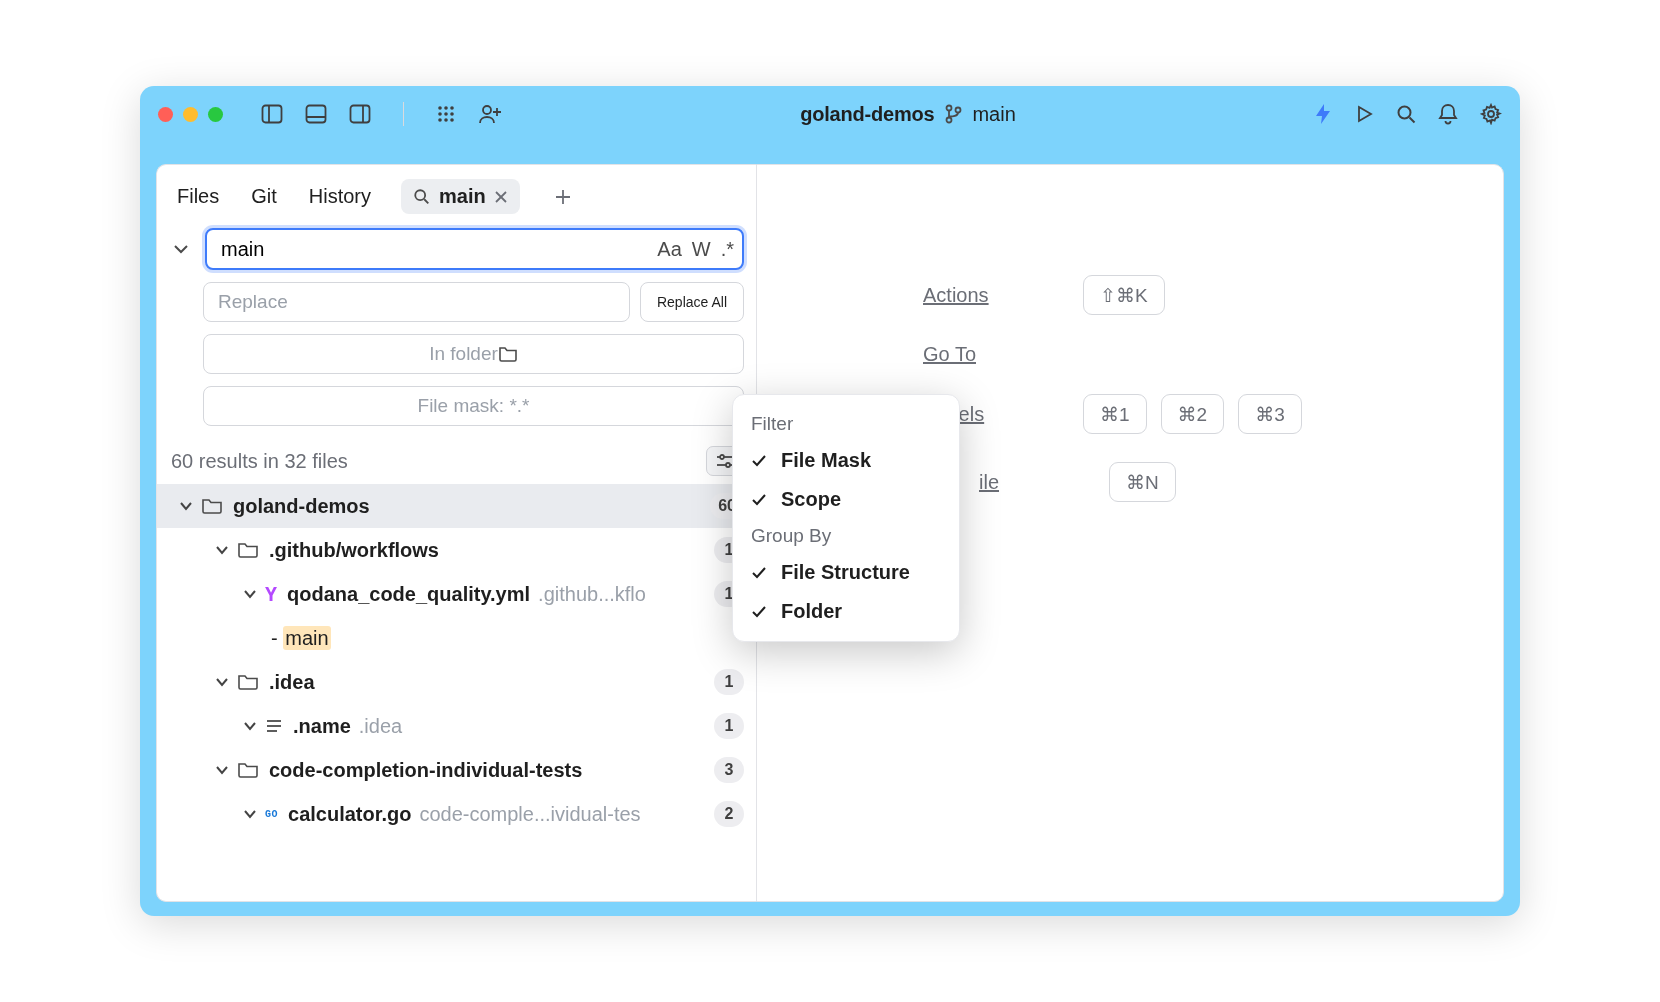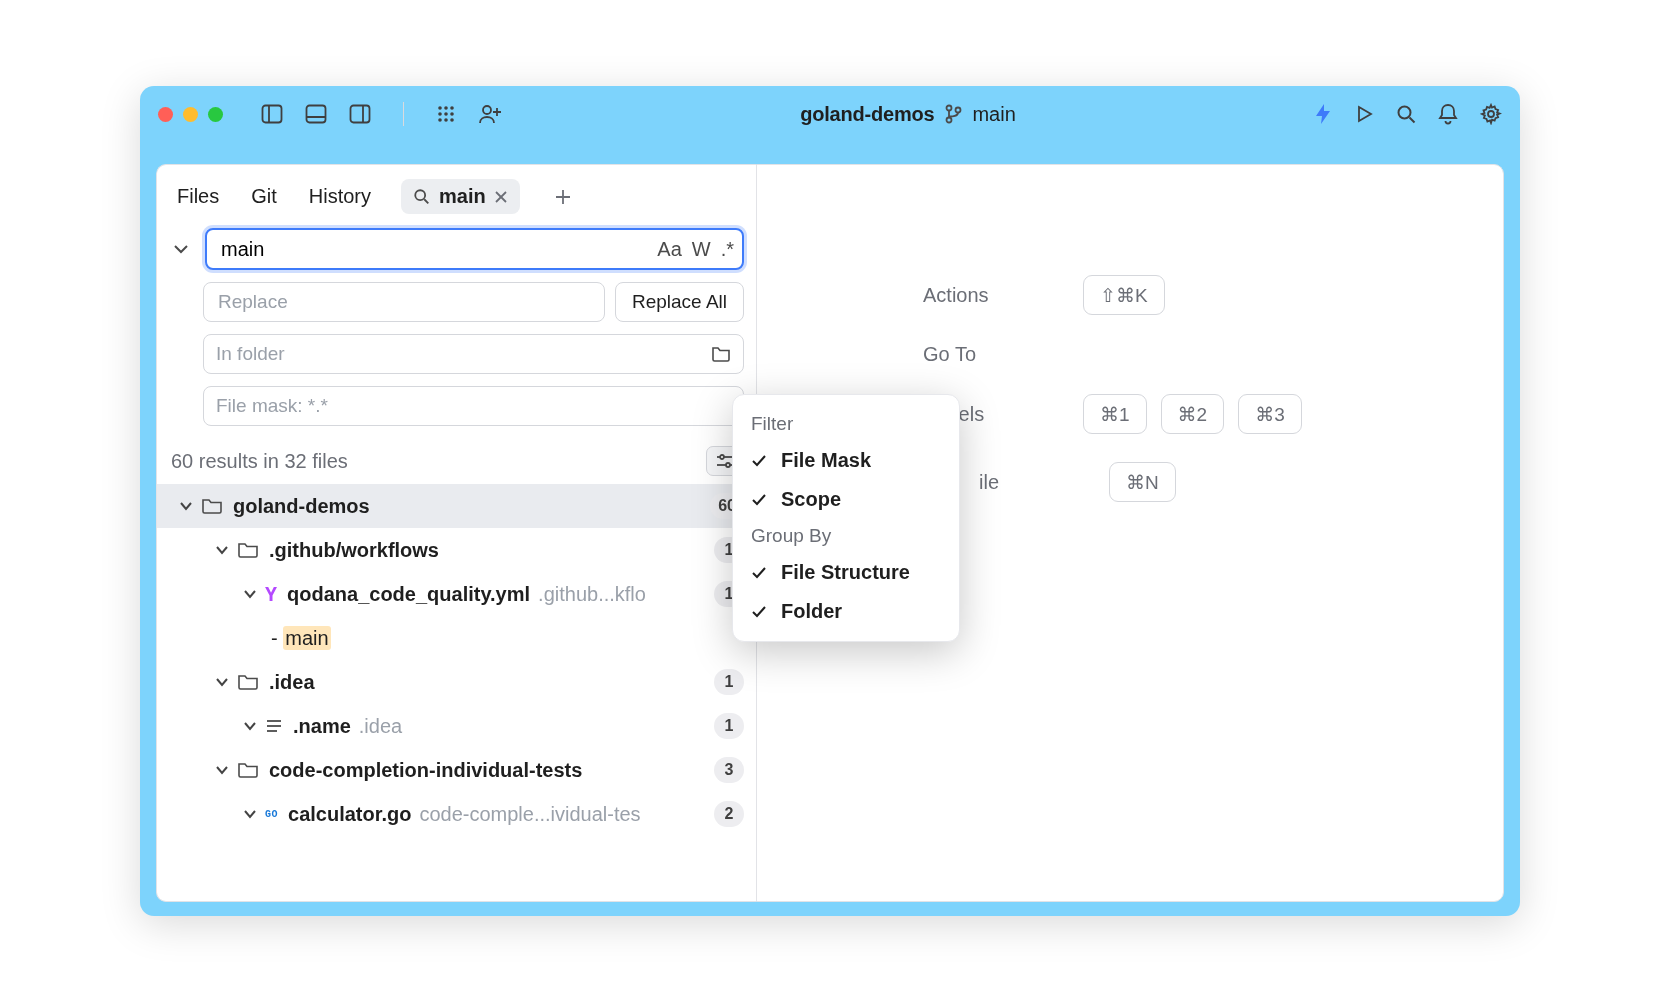--- a/index.html
+++ b/index.html
@@ -31,23 +31,23 @@
   
   .search-row { display:flex; align-items:center; gap:10px; padding: 14px 12px 0 10px; }
   .chev { color:#4b4b4b; padding: 4px 6px;}
   .search-field { flex:1; position:relative; }
   .search-field input { width:100%; height:42px; border:2px solid #3e7bfa; border-radius:8px; padding:0 120px 0 14px; font-size:20px; outline:none; box-shadow:0 0 0 3px rgba(62,123,250,.25);}
   .field-opts { position:absolute; right:10px; top:0; bottom:0; display:flex; align-items:center; gap:10px; color:#4b4b4b; font-size:20px;text-align:center;}
   
   .replace-row { display:flex; gap:10px; padding: 12px 12px 0 46px; }
   .replace-row input { flex:1; height:40px; border:1px solid #d5d7dc; border-radius:8px; padding:0 14px; font-size:19px; color:#6b6e76;}
   .replace-row input::placeholder { color:#9aa0a9;}
-  .btn { height:40px; padding:0 16px; border:1px solid #d5d7dc; border-radius:8px; background:#fff; font-size:19px; font-weight:500; color:#1f1f1f; cursor:pointer;}
-  
-  .aux-field { margin:12px 12px 0 46px; display:flex; align-items:center; height:40px; border:1px solid #d5d7dc; border-radius:8px; padding:0 12px; font-size:19px; color:#9aa0a9; justify-content:space-between;}
+  .btn { height:40px; padding:0 16px; border:1px solid #d5d7dc; border-radius:8px; background:#fff; font-size:14px; font-weight:500; color:#1f1f1f; cursor:pointer;}
+  
+  .aux-field { margin:12px 12px 0 46px; display:flex; align-items:center; height:40px; border:1px solid #d5d7dc; border-radius:8px; padding:0 12px; font-size:19px; color:#9aa0a9; justify-content:center;}
   .aux-field .folder-ic { color:#4b4b4b; }
   
   .results-head { display:flex; align-items:center; justify-content:space-between; padding:20px 12px 8px 14px; font-size:20px; color:#6b6e76;}
   .filter-btn { width:38px; height:30px; border:1px solid #d5d7dc; border-radius:7px; background:#f5f6f8; display:flex; align-items:center; justify-content:center;}
   
   .tree { font-size:20px; color:#1f1f1f; }
   .row { display:flex; align-items:center; height:44px; padding-right:12px; position:relative;}
   .row.sel { background:#e9ebef; }
   .row .count { margin-left:auto; min-width:30px; height:26px; border-radius:13px; background:#ededf0; display:flex; align-items:center; justify-content:center; font-size:16px; font-weight:600; color:#3f3f3f; padding:0 8px;}
   .row .chev-s { color:#444; margin-right:8px; }
@@ -55,21 +55,21 @@
   .row .fname { font-weight:600; }
   .row .fpath { color:#9aa0a9; margin-left:8px; font-weight:500;}
   .ind0 { padding-left:22px;} .ind1 { padding-left:58px;} .ind2 { padding-left:86px;} .ind3 { padding-left:110px;} .ind3b { padding-left:114px;}
   .hl { background:#ffe6ba; border-radius:3px; padding:1px 2px;}
   .match-text { font-weight:500; }
   .go-ic { color:#1a7ad9; font-weight:800; font-size:10px; letter-spacing:.5px; font-family: Liberation Mono, monospace;}
   .y-ic { color:#b449ff; font-weight:800; font-size:20px; font-family: ui-monospace, Menlo, monospace;}
   .text-ic svg { stroke:#4b4b4b;}
   
   .rp-row { display:flex; align-items:center; gap:70px; }
-  .rp-label { font-size:20px; color:#6b6e76; width:90px;}
+  .rp-label { font-size:20px; color:#6b6e76; width:90px;text-decoration:underline;}
   .kbd { height:40px; padding:0 16px; border:1px solid #d5d7dc; border-radius:9px; background:#fff; color:#6b6e76; font-size:19px; display:flex; align-items:center; font-weight:500;}
   
   .popup { position:absolute; left:592px; top:308px; width:228px; background:#fff; border-radius:12px; box-shadow:0 10px 40px rgba(0,0,0,.22); border:1px solid #e7e8ec; padding:12px 6px 10px 6px; z-index:50;}
   .popup .sect { font-size:19px; color:#6b6e76; padding:6px 12px; font-weight:500;}
   .popup .item { display:flex; align-items:center; gap:14px; padding:8px 12px; font-size:20px; font-weight:600; color:#1f1f1f; border-radius:8px; cursor:pointer;}
   .popup .chk { color:#1f1f1f; }
 </style>
 </head>
 <body>
 

